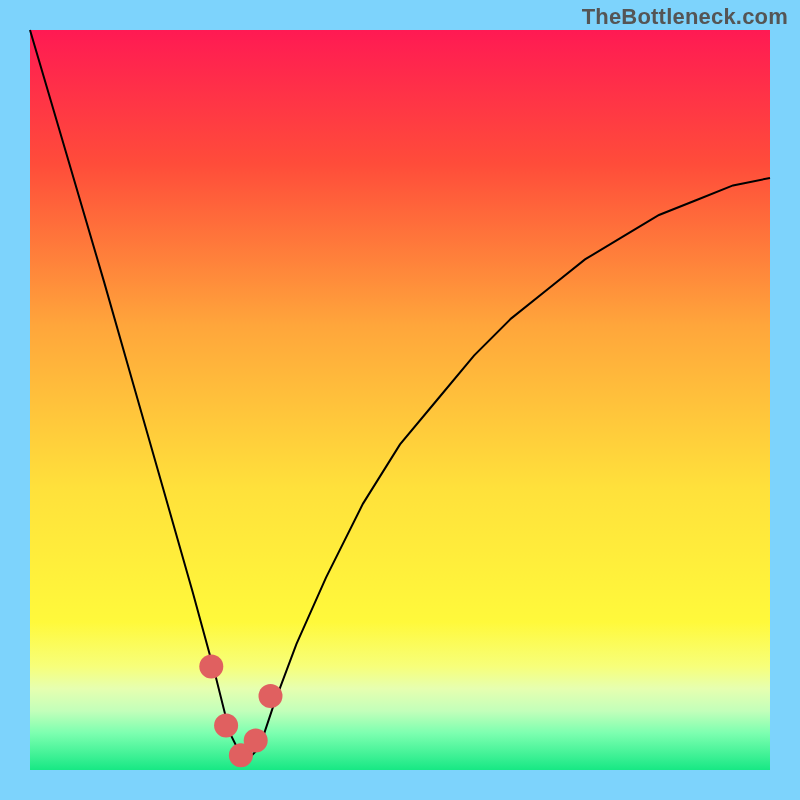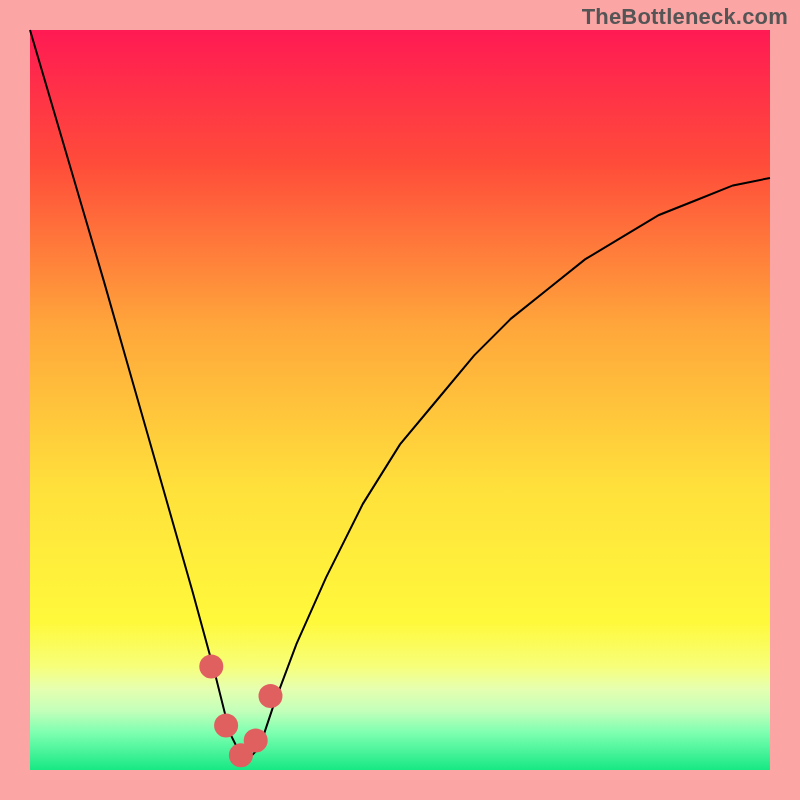--- a/index.html
+++ b/index.html
@@ -10,21 +10,21 @@
     overflow: hidden;
     background: #000;
     font-family: Arial, Helvetica, sans-serif;
   }
   .frame {
     position: absolute;
     left: 0;
     top: 0;
     width: 800px;
     height: 800px;
-    background: #fca5a5;
+    background: #7dd3fc;
   }
   .plot {
     position: absolute;
     left: 30px;
     top: 30px;
     width: 740px;
     height: 740px;
     
   }
   .watermark {

